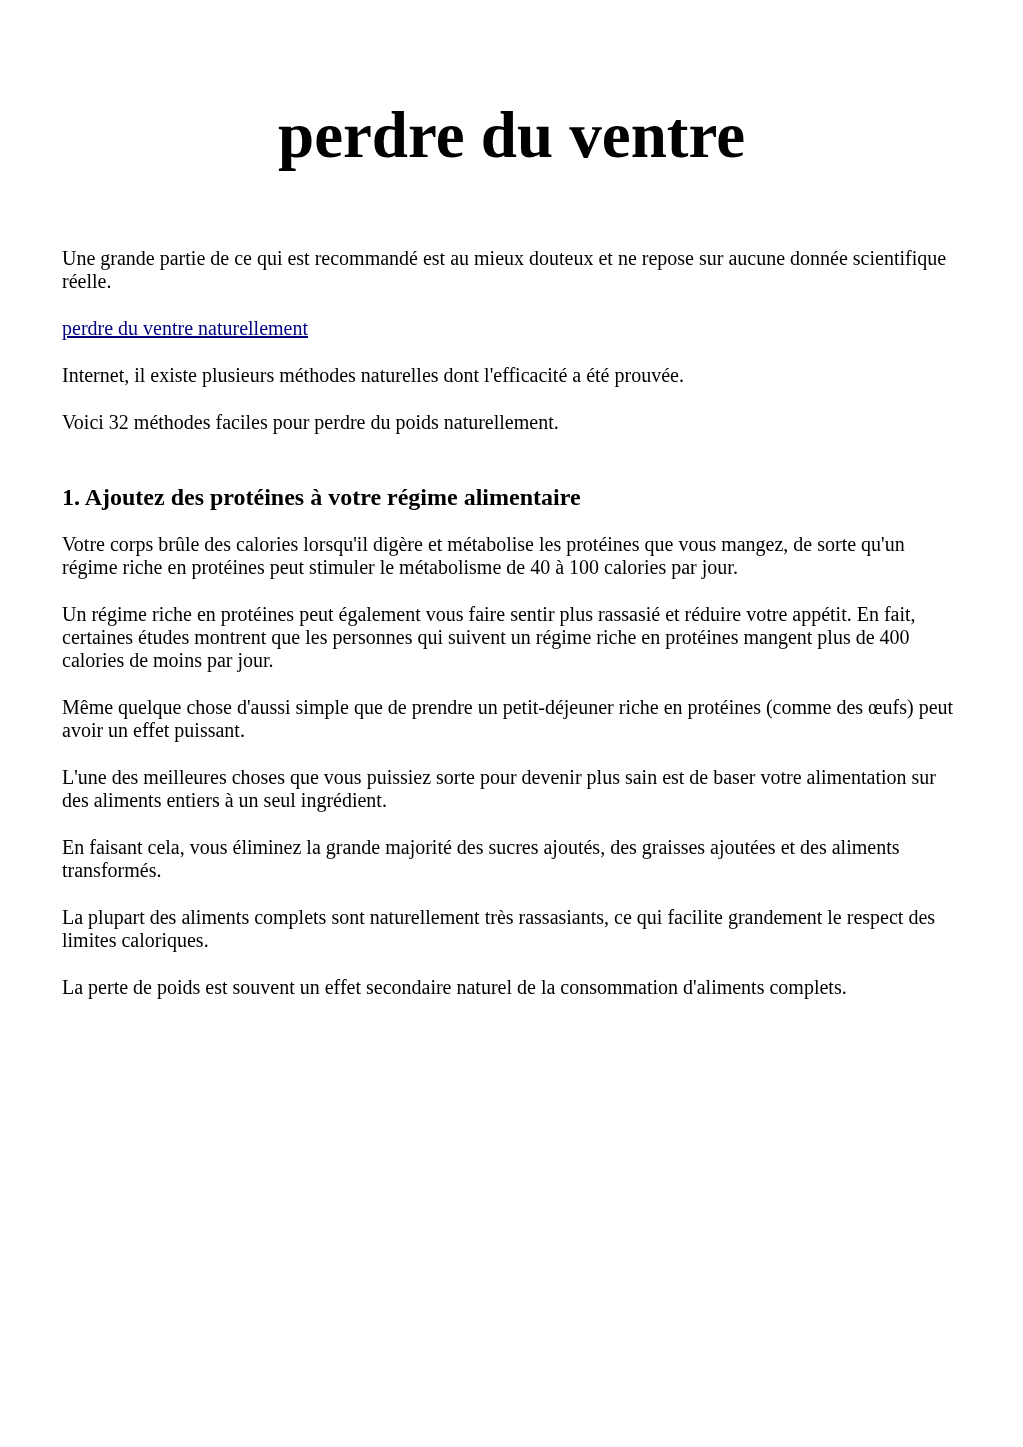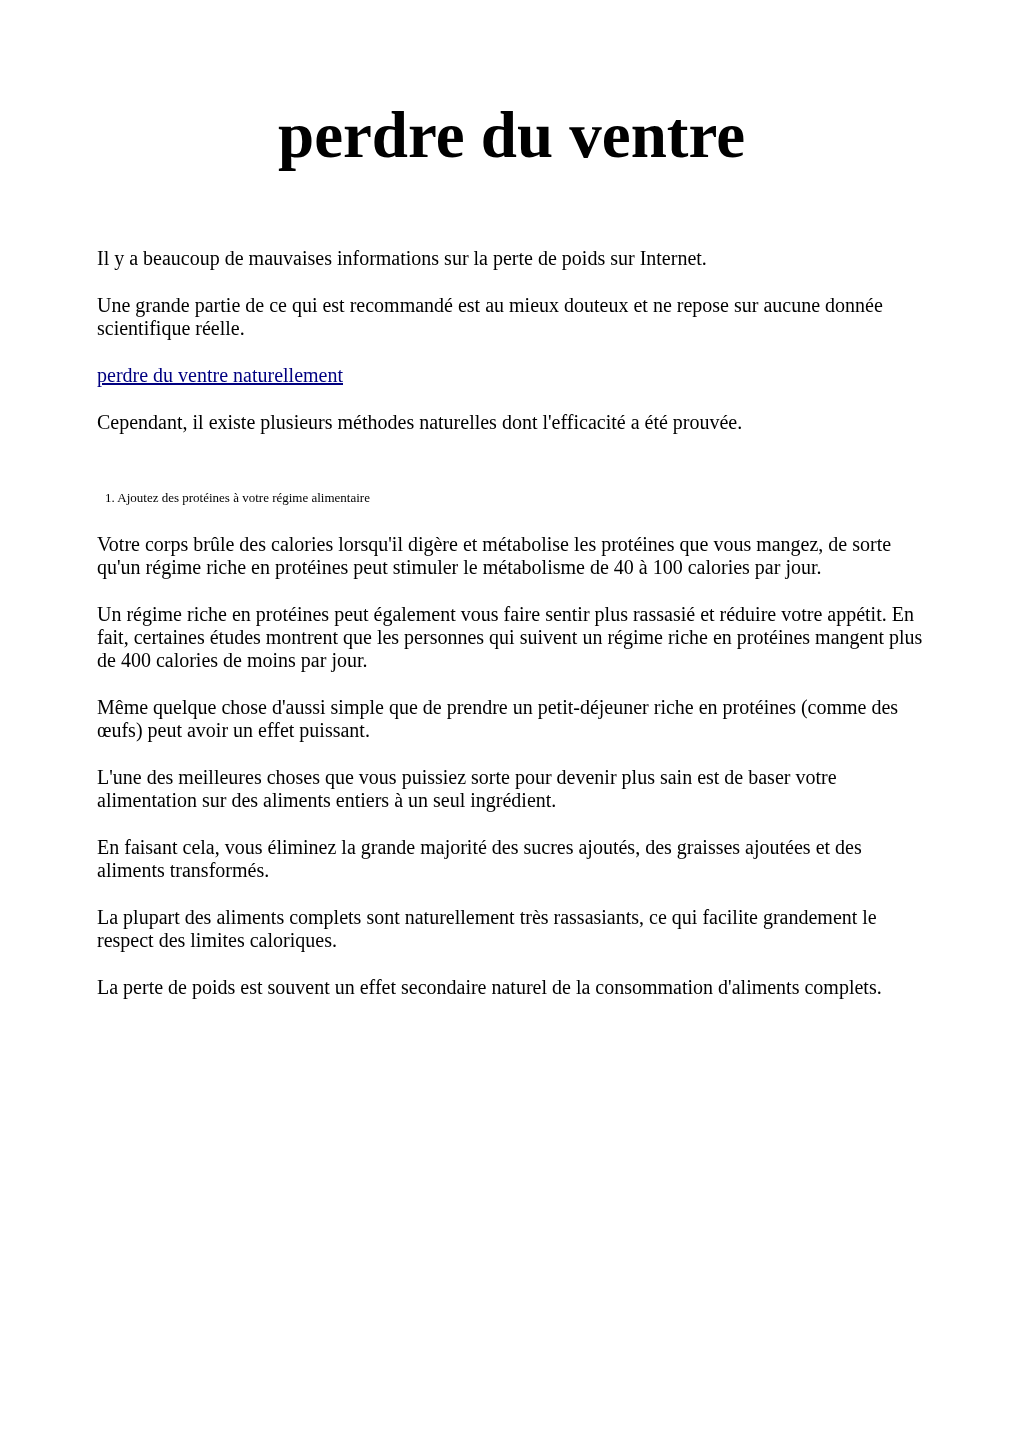--- a/index.html
+++ b/index.html
@@ -8,62 +8,62 @@
     background: #ffffff;
   }
   body {
     width: 1023px;
     height: 1447px;
     overflow: hidden;
     font-family: "Liberation Serif", "DejaVu Serif", serif;
     color: #000000;
   }
   .page {
-    padding: 0 97px;
+    padding: 0 62px;
     box-sizing: border-box;
   }
   h1.doc-title {
     font-size: 65px;
     line-height: 1.1;
     font-weight: bold;
     text-align: center;
     margin: 100px 0 75px 0;
   }
   p.body-par {
     font-size: 20px;
     line-height: 23px;
     margin: 24px 0;
   }
   h2.section-heading {
-    font-size: 13px;
+    font-size: 24px;
     line-height: 23px;
-    font-weight: normal;
-    margin: 52px 0 24px 8px;
+    font-weight: bold;
+    margin: 52px 0 24px 0;
   }
   a.doc-link {
     color: #000080;
     cursor: pointer;
     margin-top: 20px;
   }
 </style>
 </head>
 <body>
 
 <div class="page">
 
   <h1 class="doc-title">perdre du ventre</h1>
 
-  <p class="body-par">Il y a beaucoup de mauvaises informations sur la perte de poids sur Internet.</p>
 
   <p class="body-par">Une grande partie de ce qui est recommandé est au mieux douteux et ne repose sur aucune donnée scientifique réelle.</p>
 
   <p class="body-par"><a class="doc-link" href="#">perdre du ventre naturellement</a></p>
 
-  <p class="body-par">Cependant, il existe plusieurs méthodes naturelles dont l'efficacité a été prouvée.</p>
+  <p class="body-par">Internet, il existe plusieurs méthodes naturelles dont l'efficacité a été prouvée.</p>
 
+  <p class="body-par">Voici 32 méthodes faciles pour perdre du poids naturellement.</p>
 
   <h2 class="section-heading">1. Ajoutez des protéines à votre régime alimentaire</h2>
 
 
   <p class="body-par">Votre corps brûle des calories lorsqu'il digère et métabolise les protéines que vous mangez, de sorte qu'un régime riche en protéines peut stimuler le métabolisme de 40 à 100 calories par jour.</p>
 
   <p class="body-par">Un régime riche en protéines peut également vous faire sentir plus rassasié et réduire votre appétit. En fait, certaines études montrent que les personnes qui suivent un régime riche en protéines mangent plus de 400 calories de moins par jour.</p>
 
   <p class="body-par">Même quelque chose d'aussi simple que de prendre un petit-déjeuner riche en protéines (comme des œufs) peut avoir un effet puissant.</p>
 

